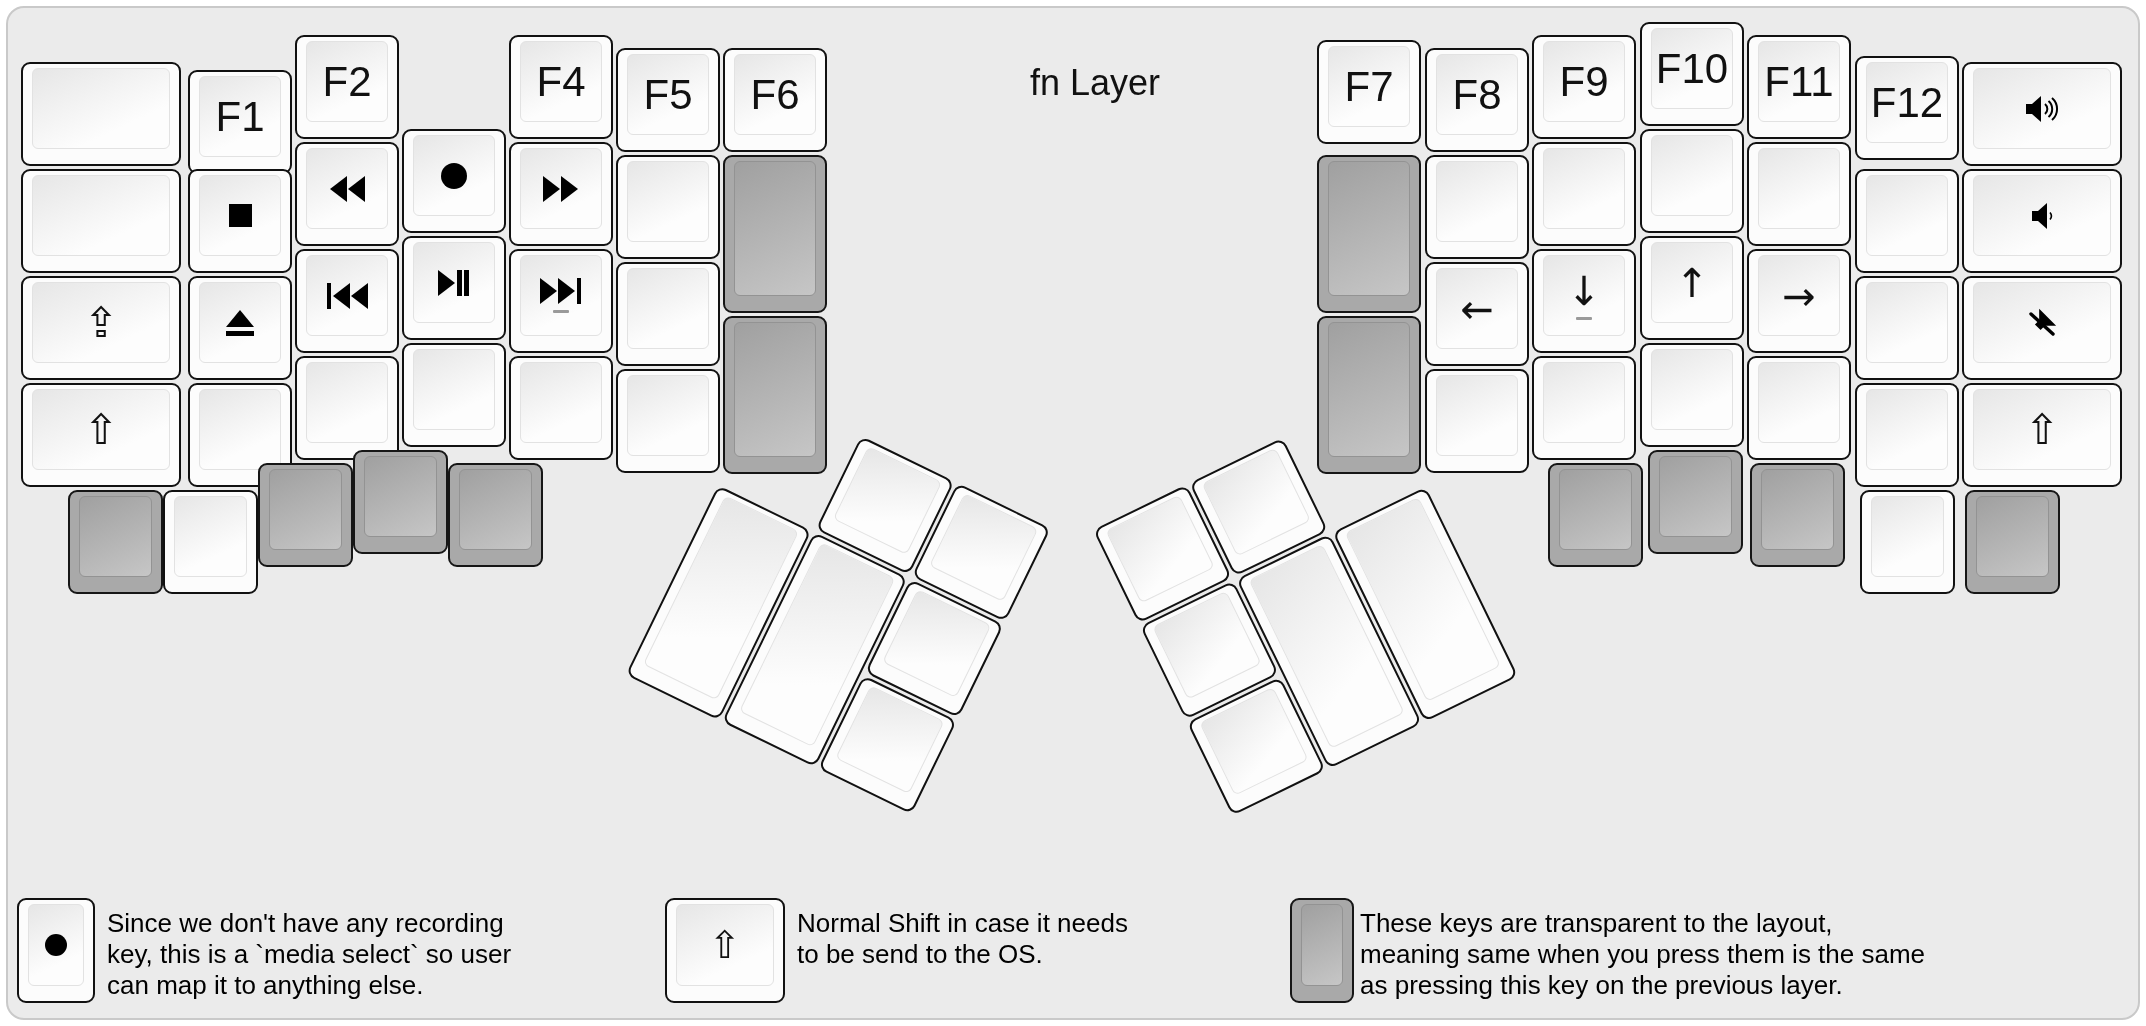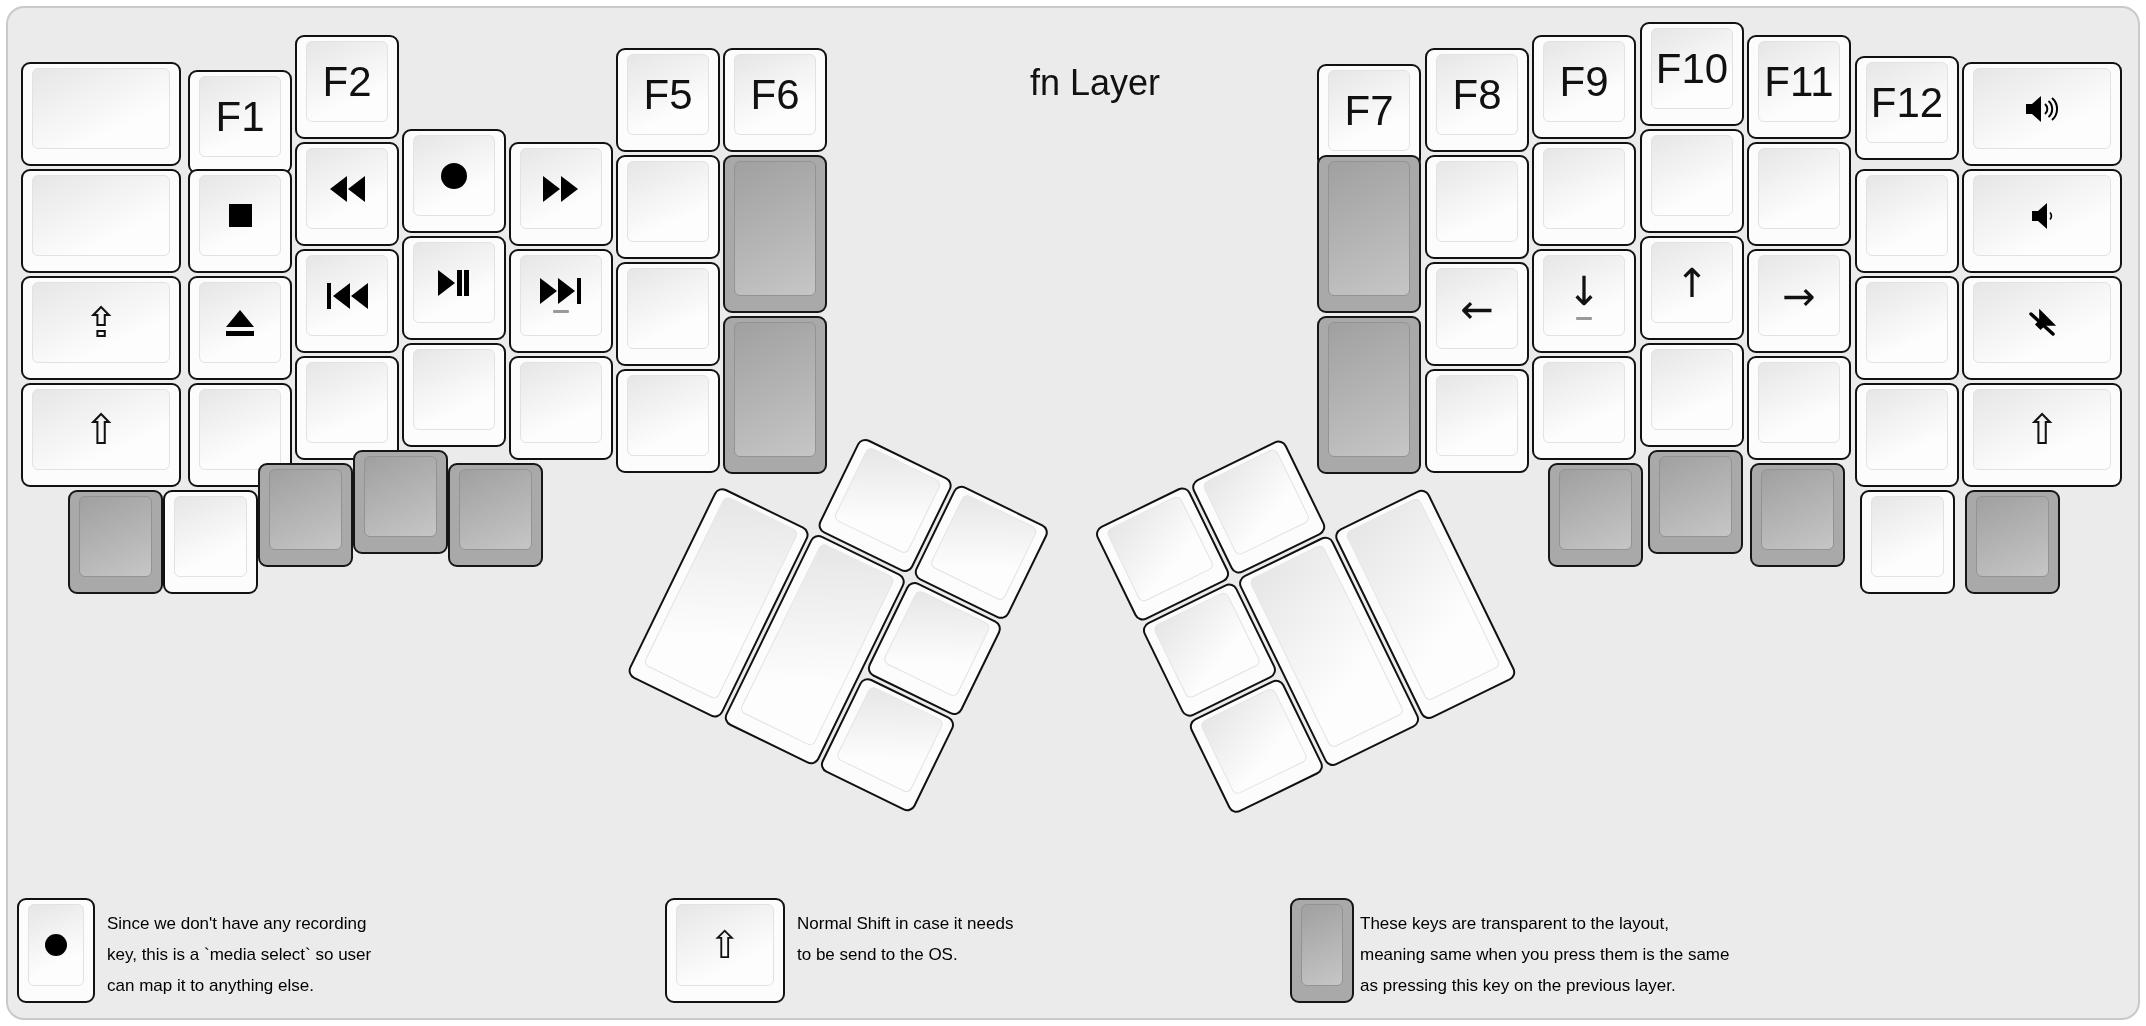--- a/index.html
+++ b/index.html
@@ -38,21 +38,21 @@
   .tri-up{width:0;height:0;border-left:14px solid transparent;border-right:14px solid transparent;
           border-bottom:17px solid #000;}
   .eject-bar{width:28px;height:5px;background:#000;margin-top:4px;}
   .homing{width:16px;height:3px;background:#9a9a9a;border-radius:1px;margin-top:6px;}
   
   .thumb{position:absolute;width:321px;height:321px;}
   .thumb.left{left:765px;top:389px;transform:rotate(26deg);transform-origin:0 0;}
   .thumb.right{left:1093px;top:530px;transform:rotate(-26deg);transform-origin:0 0;}
   .thumb .key{position:absolute;}
   
-  .legend-text{position:absolute;top:908px;font-size:17px;line-height:31px;color:#000;
+  .legend-text{position:absolute;top:908px;font-size:26px;line-height:31px;color:#000;
                white-space:pre-line;}
 </style>
 </head>
 <body>
 
 <div id="app">
   <div class="frame"></div>
 
   <div class="page-title">fn Layer</div>
 
@@ -132,20 +132,25 @@
           <div class="tri-r"></div>
           <div class="vbar"></div>
           <div class="vbar"></div>
         </div>
       </div>
     </div>
   <div class="key u1" style="left:402px;top:343px">
       <div class="cap"></div>
     </div>
 
+  <div class="key u1" style="left:509px;top:35px">
+      <div class="cap">
+        <span class="klabel">F4</span>
+      </div>
+    </div>
   <div class="key u1" style="left:509px;top:142px">
       <div class="cap">
         <div class="icon-row">
           <div class="tri-r"></div>
           <div class="tri-r"></div>
         </div>
       </div>
     </div>
   <div class="key u1" style="left:509px;top:249px">
       <div class="cap">
@@ -239,21 +244,21 @@
         <div class="cap"></div>
       </div>
     <div class="key u2h" style="left:214px;top:107px">
         <div class="cap"></div>
       </div>
     <div class="key u1" style="left:0;top:214px">
         <div class="cap"></div>
       </div>
   </div>
 
-  <div class="key u1" style="left:1317px;top:64px">
+  <div class="key u1" style="left:1317px;top:40px">
       <div class="cap">
         <span class="klabel">F7</span>
       </div>
     </div>
   <div class="key u15h gray" style="left:1317px;top:155px">
       <div class="cap"></div>
     </div>
   <div class="key u15h gray" style="left:1317px;top:316px">
       <div class="cap"></div>
     </div>

